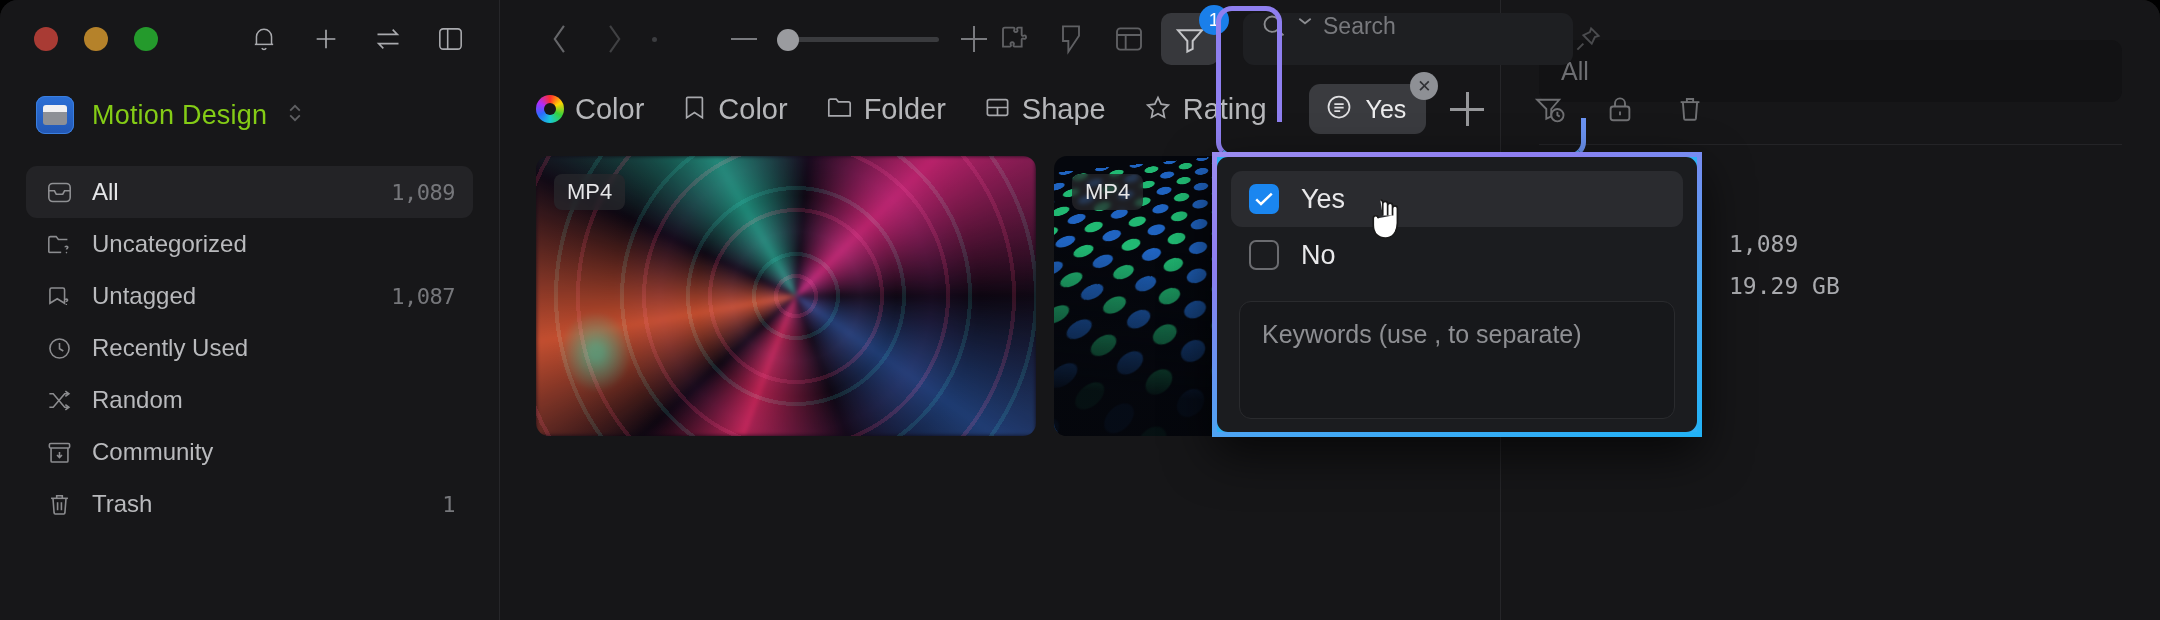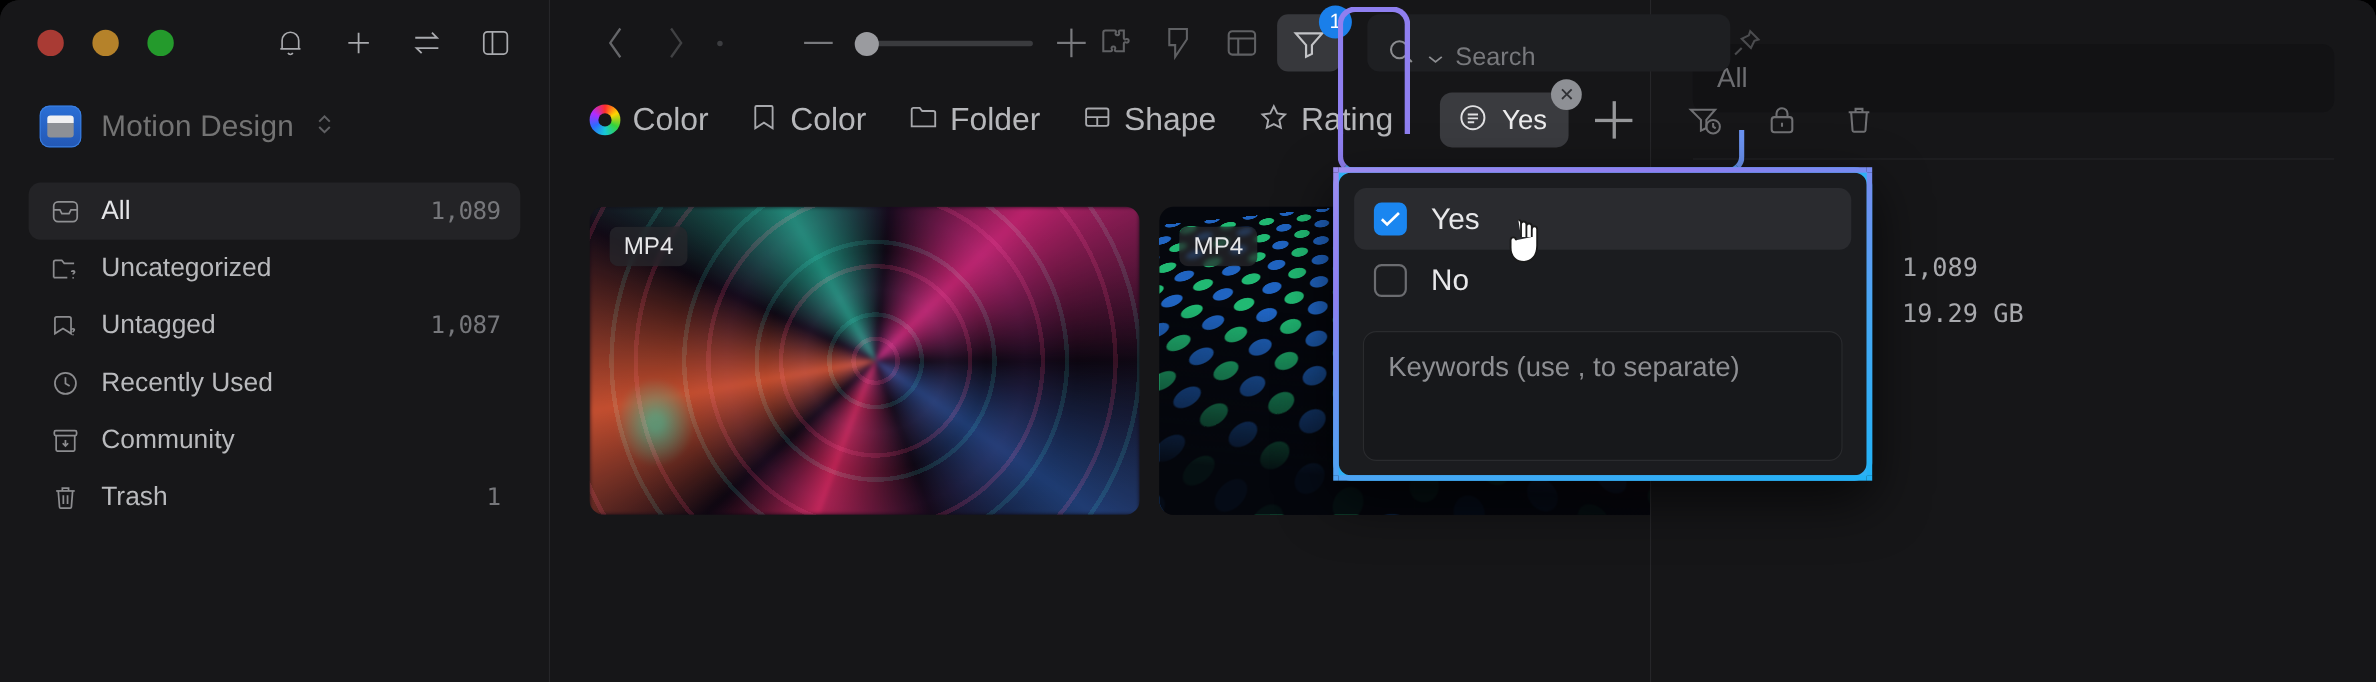--- a/index.html
+++ b/index.html
@@ -45,21 +45,21 @@
   .lib-badge{
     width:38px;height:38px;border-radius:9px;
     background:linear-gradient(#2b6fd6,#2358b5);
     display:flex;align-items:center;justify-content:center;
     box-shadow:0 0 0 1px #3a7fe0 inset;
   }
   .lib-badge .inner{
     width:24px;height:20px;border-radius:3px;
     background:linear-gradient(#f0f0f2 0 34%, #8d9096 34% 100%);
   }
-  .lib-name{ font-size:27px; color:#737373; letter-spacing:.2px; }
+  .lib-name{ font-size:27px; color:#84cc16; letter-spacing:.2px; }
   .chev-ud{ margin-left:2px; opacity:.55; }
 
   .nav{ margin-top:14px; display:flex; flex-direction:column; }
   .nav-item{
     height:52px; display:flex; align-items:center; gap:18px;
     padding:0 18px; border-radius:11px; cursor:default;
   }
   .nav-item.active{ background:#232326; }
   .nav-ico{ width:30px;height:30px; display:flex;align-items:center;justify-content:center; flex:0 0 30px; opacity:.72;}
   .nav-label{ font-size:24px; color:#b9babd; }
@@ -101,21 +101,21 @@
   .filter-badge{
     position:absolute; right:-10px; top:-8px;
     width:30px;height:30px;border-radius:50%;
     background:#1a7fea; color:#fff; font-size:19px;
     display:flex;align-items:center;justify-content:center;
     font-family:"Liberation Sans",sans-serif;
   }
 
   .search{
     width:330px; height:52px; border-radius:11px; background:#1e1f22;
-    display:flex; align-items:flex-end; gap:10px; padding:0 18px; margin-left:18px;
+    display:flex; align-items:flex-start; gap:10px; padding:0 18px; margin-left:18px;
   }
   .search .ph{ font-size:23px; color:#78797d; }
 
   .pin{ margin-left:auto; width:52px;height:52px; display:flex;align-items:center;justify-content:center; opacity:.45;}
 
   
   .filterbar{
     height:62px; display:flex; align-items:center; padding:0 36px; gap:0;
     position:relative;
   }
@@ -142,21 +142,21 @@
   .add-plus{ width:34px;height:34px; position:relative; margin-left:24px; opacity:.8;}
   .add-plus:before{content:"";position:absolute;top:16px;left:0;width:34px;height:3px;background:#b7b8bb;}
   .add-plus:after{content:"";position:absolute;left:16px;top:0;width:3px;height:34px;background:#b7b8bb;}
   .vsep{ width:1px; height:36px; background:#303033; margin:0 30px 0 46px; }
   .right-tools{ display:flex; align-items:center; gap:22px; }
   .right-tools .tbtn{ width:48px;height:48px; opacity:.62;}
 
   
   .grid{ flex:1 1 auto; padding:16px 36px 0 36px; display:flex; gap:18px; align-items:flex-start; overflow:hidden;}
   .card{
-    width:500px; height:280px; border-radius:13px; overflow:hidden; position:relative; flex:0 0 auto;margin-top:32px;
+    width:500px; height:280px; border-radius:13px; overflow:hidden; position:relative; flex:0 0 auto;
   }
   .card .badge{
     position:absolute; left:18px; top:18px; z-index:3;
     background:rgba(40,40,44,.72); color:#e6e6e8;
     font-size:22px; padding:5px 13px; border-radius:8px;
     backdrop-filter:blur(2px);
   }
   .thumb1{
     background:
       radial-gradient(circle at 52% 50%, #2a1430 0 6%, #120a18 14%, #1b0f22 22%, #0d0712 34%, #160a1c 46%, #0c0610 62%, #120a16 100%),
@@ -355,20 +355,32 @@
         <span class="nav-ico">
           <svg width="27" height="25" viewBox="0 0 24 22" fill="none" stroke="#b9babd" stroke-width="1.4">
             <circle cx="12" cy="11" r="8.5"></circle>
               <path d="M12 6v5.2l3.4 2"></path>
           </svg>
         </span>
         <span class="nav-label">Recently Used</span>
         <span class="nav-count"></span>
       </div>
 
+      <div class="nav-item">
+        <span class="nav-ico">
+          <svg width="27" height="25" viewBox="0 0 24 22" fill="none" stroke="#b9babd" stroke-width="1.4">
+            <path d="M3 5h3.4l10.2 12H20"></path>
+              <path d="M3 17h3.4L16.6 5H20"></path>
+            <path d="M17.2 2.6L20.4 5l-3.2 2.4"></path>
+              <path d="M17.2 14.6L20.4 17l-3.2 2.4"></path>
+          </svg>
+        </span>
+        <span class="nav-label">Random</span>
+        <span class="nav-count"></span>
+      </div>
 
       <div class="nav-item">
         <span class="nav-ico">
           <svg width="27" height="25" viewBox="0 0 24 22" fill="none" stroke="#b9babd" stroke-width="1.4">
             <rect x="3" y="3" width="18" height="4" rx="1.2"></rect>
               <path d="M4.5 7v11.5a1 1 0 0 0 1 1h13a1 1 0 0 0 1-1V7"></path>
             <path d="M12 10.5v5M9.8 13.2L12 15.5l2.2-2.3"></path>
           </svg>
         </span>
         <span class="nav-label">Community</span>

